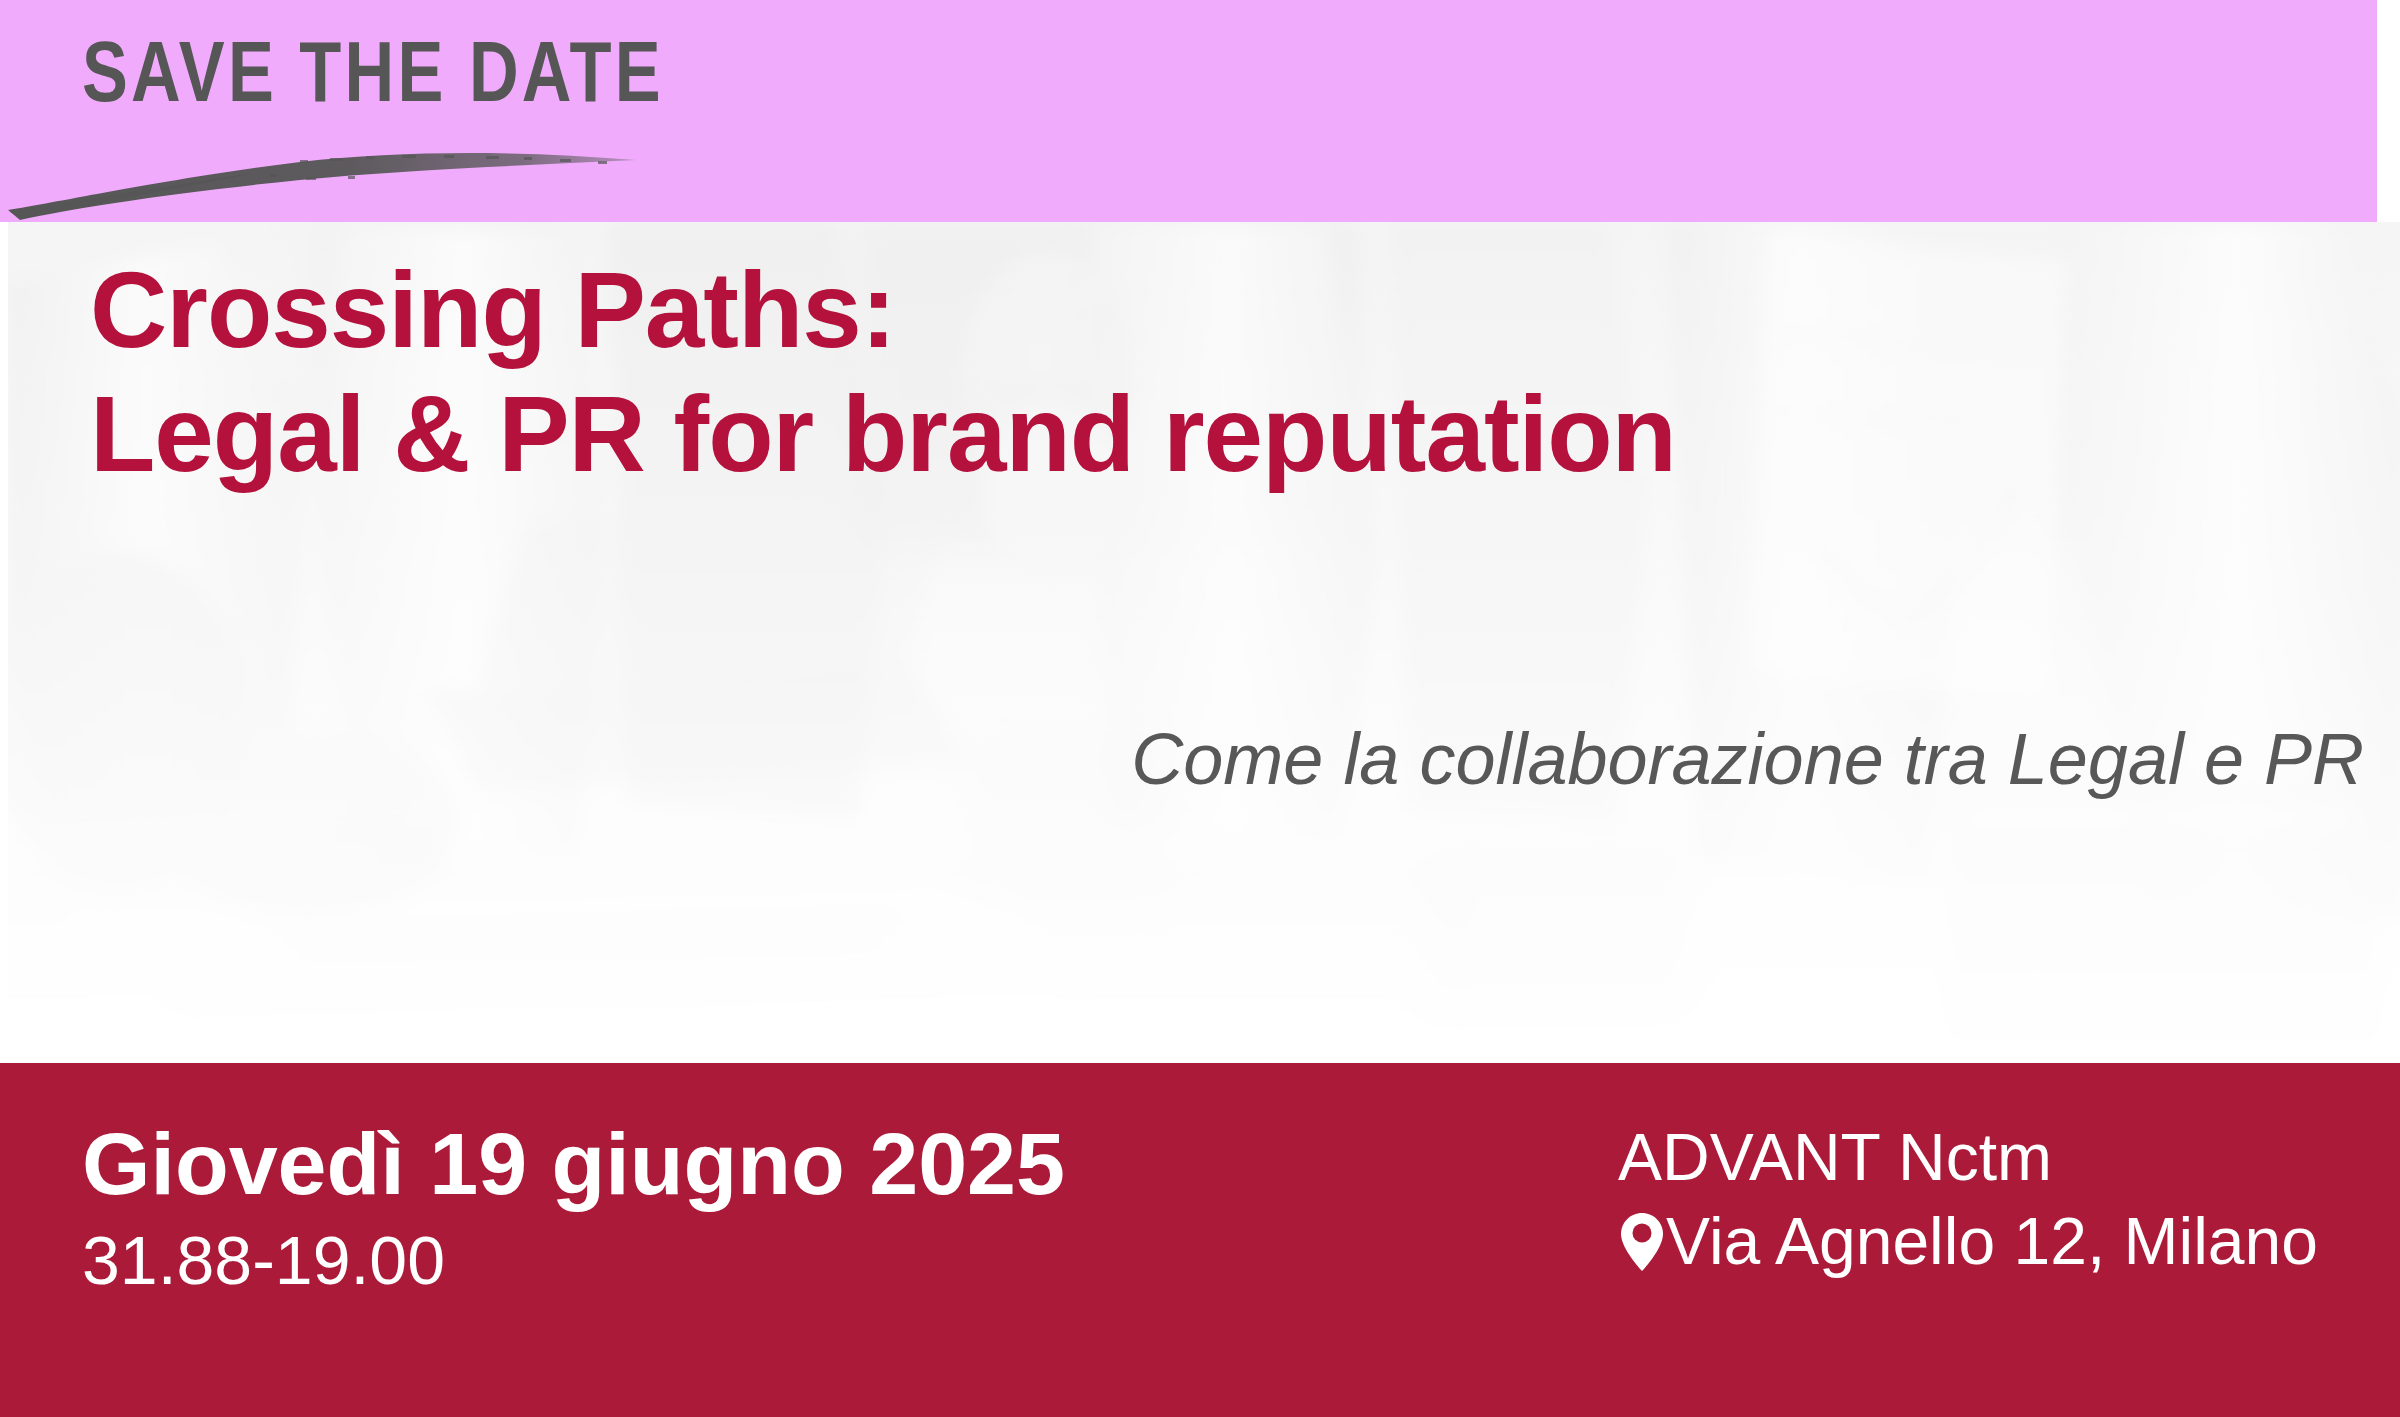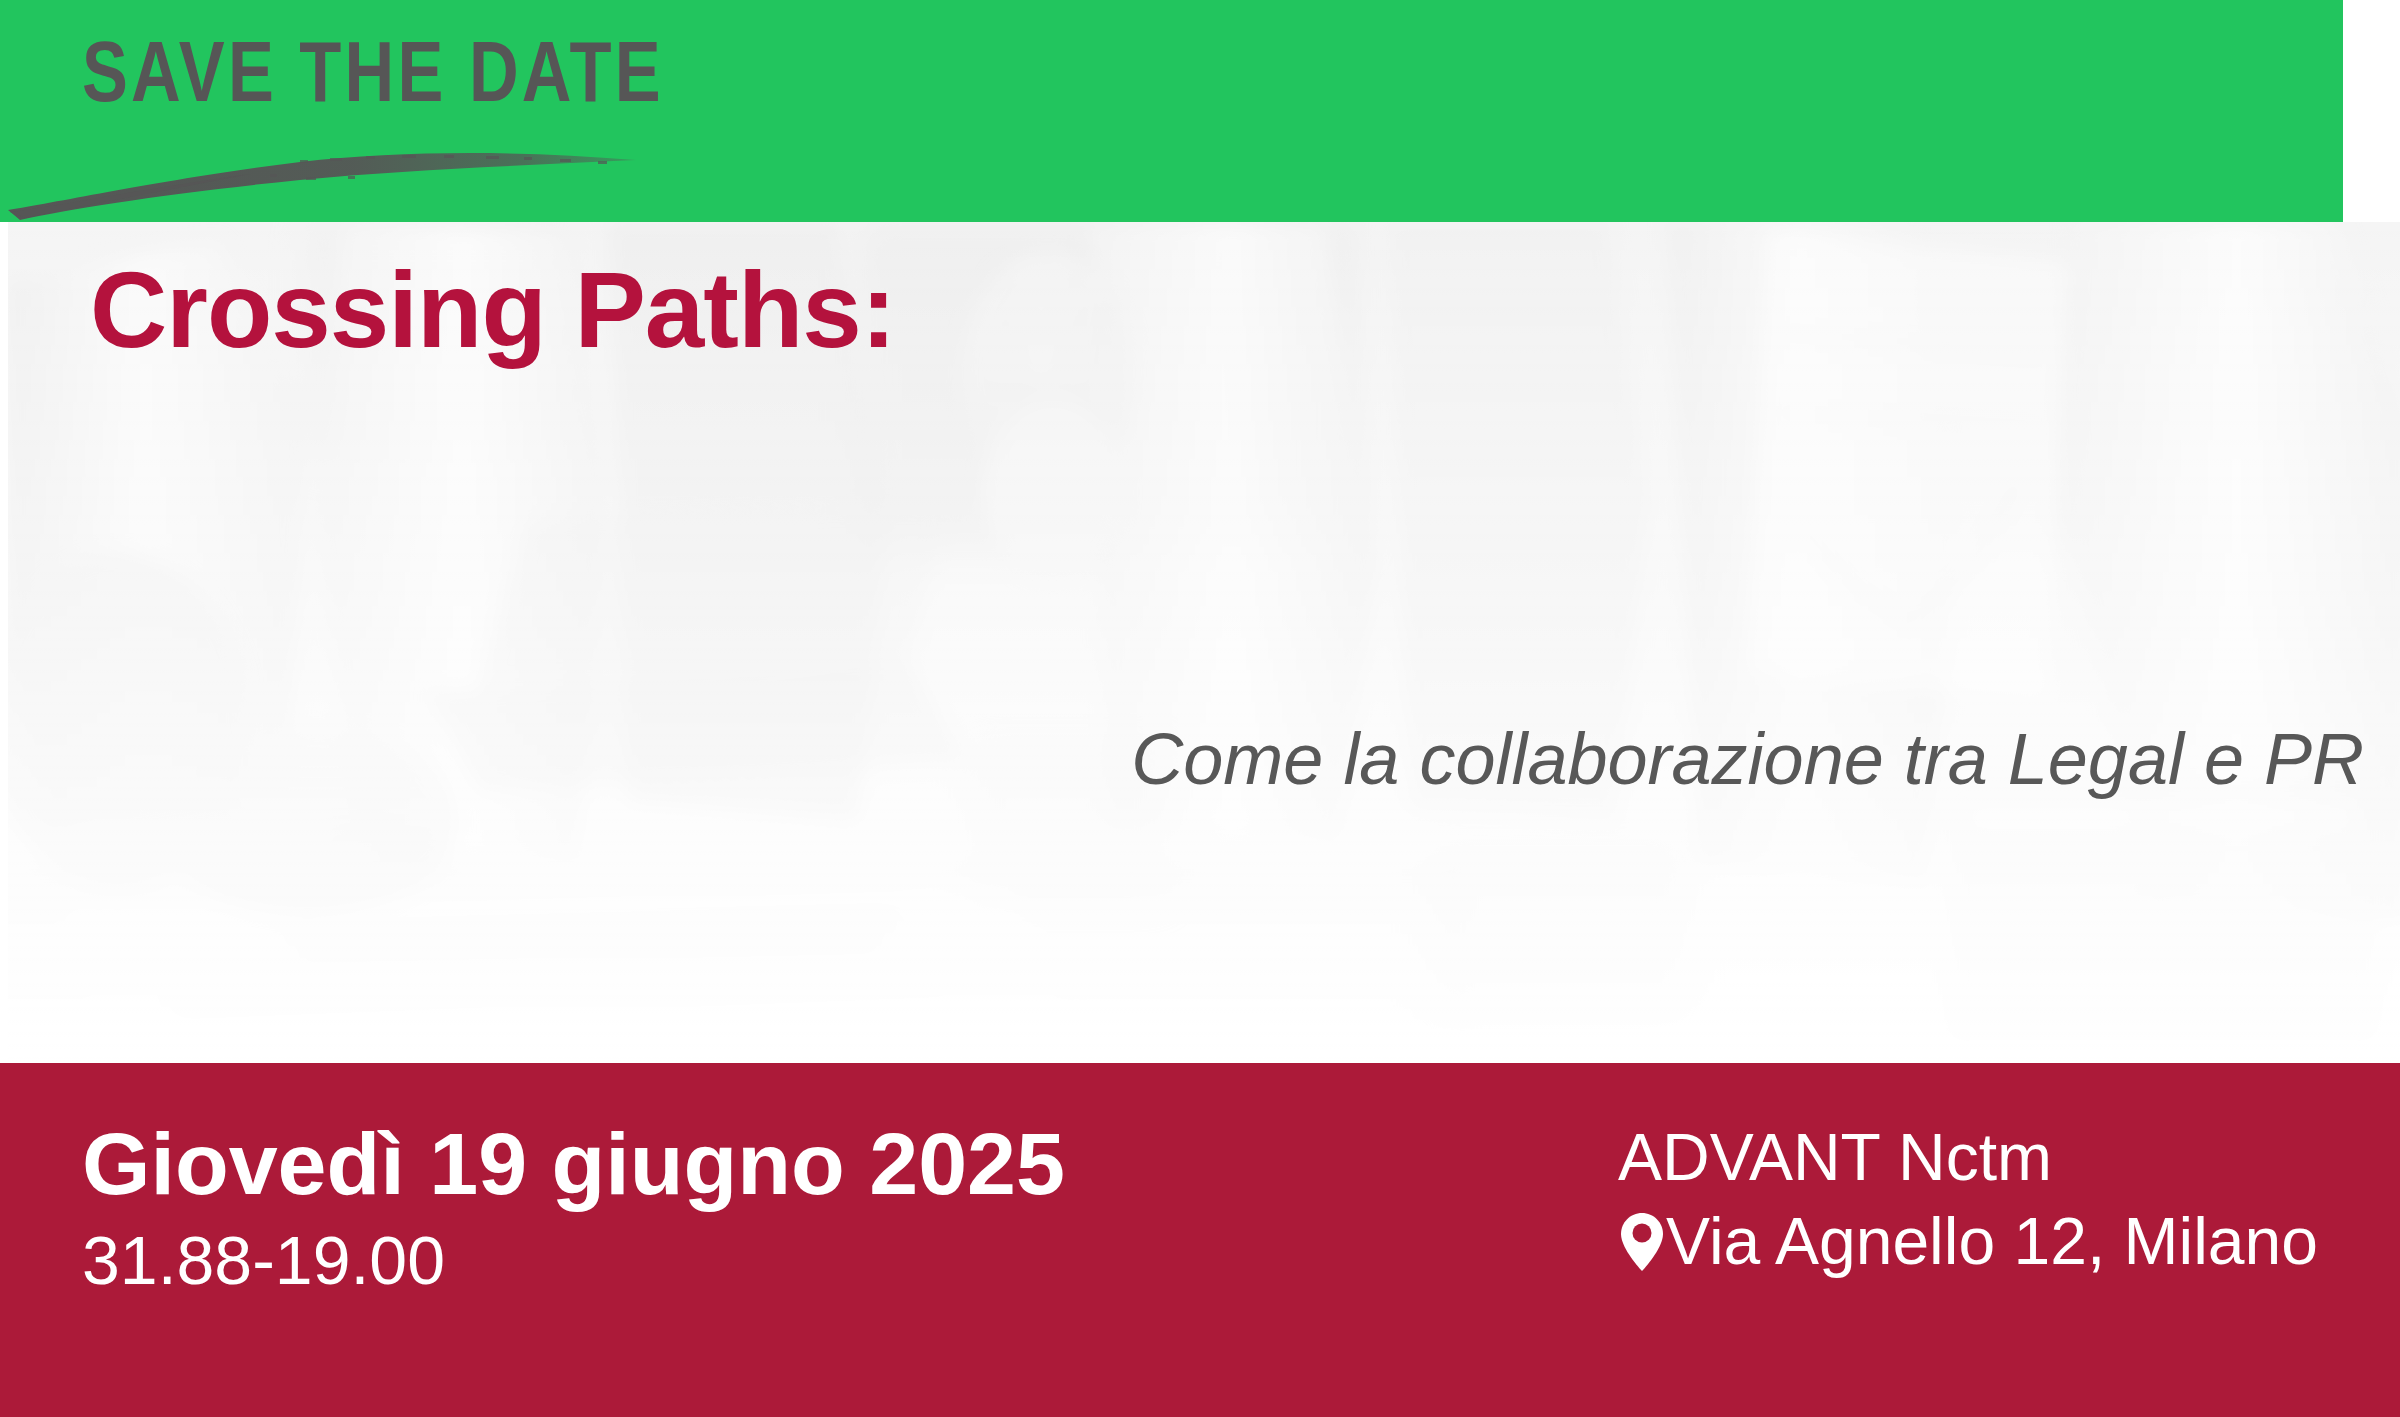--- a/index.html
+++ b/index.html
@@ -19,22 +19,23 @@
     overflow: hidden;
     background: #ffffff;
   }
 
   
   .header-band {
     position: absolute;
     left: 0; top: 0;
     width: 2343px;
     height: 222px;
-    background: #22c55e;
+    background: #f0abfc;
     z-index: 5;
+    padding-left: 34px;
   }
   .save-the-date {
     position: absolute;
     left: 82px;
     top: 28px;
     font-family: "Liberation Sans Narrow", "Liberation Sans", sans-serif;
     font-weight: 700;
     font-size: 86px;
     line-height: 1;
     letter-spacing: 4px;
@@ -290,20 +291,21 @@
         <g opacity="0.3" filter="url(#softer)">
           <rect x="1420" y="620" width="260" height="180" fill="#bdbdbd"></rect>
           <rect x="960" y="520" width="200" height="160" fill="#c6c6c6"></rect>
         </g>
       </svg>
     </div>
     <div class="photo-wash"></div>
 
     <div class="headline">
       <div class="headline-line">Crossing Paths:</div>
+      <div class="headline-line">Legal &amp; PR for brand reputation</div>
     </div>
 
     <div class="subtitle">
       <div class="subtitle-line">Come la collaborazione tra Legal e PR</div>
     </div>
   </div>
 
   <div class="header-band">
     <div class="save-the-date">SAVE THE DATE</div>
     <div class="brush-swoosh">

